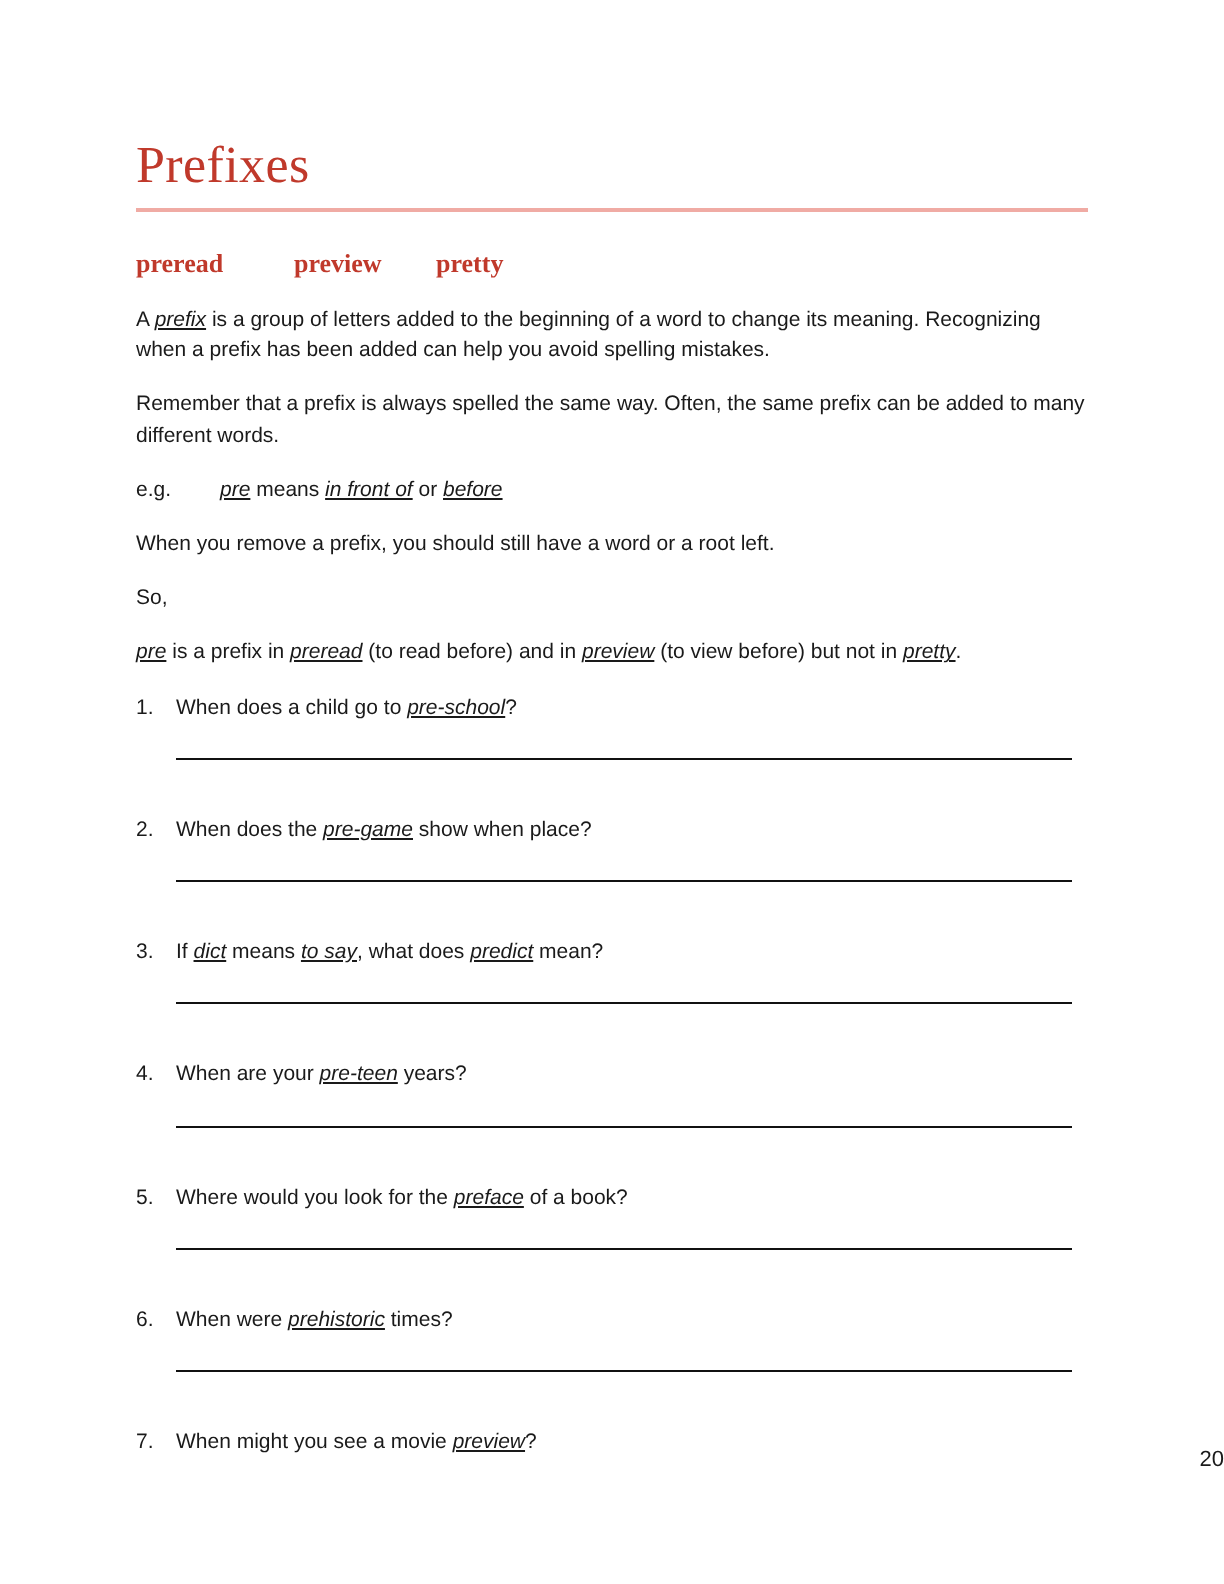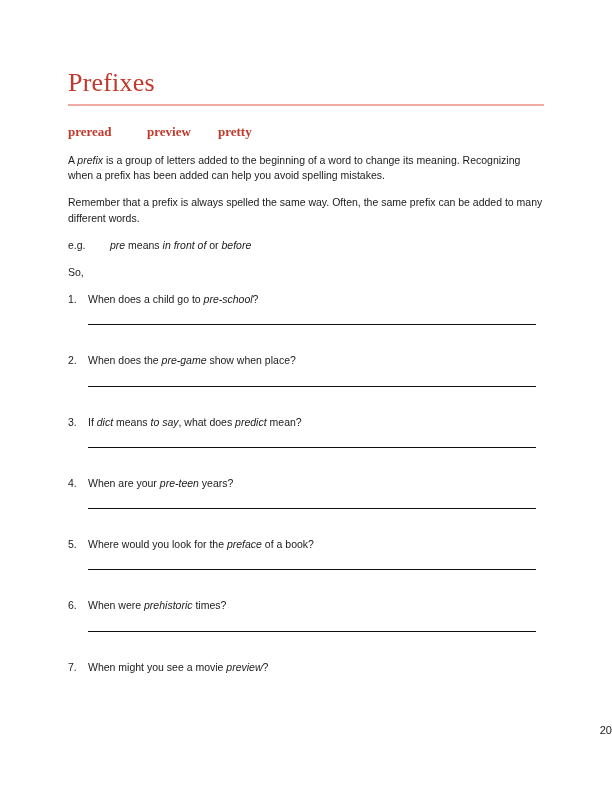--- a/index.html
+++ b/index.html
@@ -69,21 +69,21 @@
     margin: 0 0 12px 0;
     color: #1a1a1a;
   }
   .eg-row {
     font-size: 10.5px;
     line-height: 1.45;
     margin: 0 0 12px 0;
     display: flex;
   }
   .eg-label { width: 42px; flex: none; }
-  em { font-style: italic; }
+  em { font-style: italic; text-decoration: underline; }
 
   
   .section-heading {
     font-family: "Liberation Serif", serif;
     font-weight: bold;
     font-size: 13.5px;
     color: #c0392b;
     margin: 10px 0 12px 0;
   }
 
@@ -142,23 +142,25 @@
 
     <p class="body"><span>A </span><em>prefix</em><span> is a group of letters added to the beginning of a word to change its meaning. Recognizing when a prefix has been added can help you avoid spelling mistakes.</span></p>
 
     <p class="body">Remember that a prefix is always spelled the same way. Often, the same prefix can be added to many different words.</p>
 
     <div class="eg-row">
       <span class="eg-label">e.g.</span>
       <span><em>pre</em><span> means </span><em>in front of</em><span> or </span><em>before</em></span>
     </div>
 
+    <p class="body">When you remove a prefix, you should still have a word or a root left.</p>
 
     <p class="body">So,</p>
 
+    <p class="body"><em>pre</em><span> is a prefix in </span><em>preread</em><span> (to read before) and in </span><em>preview</em><span> (to view before) but not in </span><em>pretty</em><span>.</span></p>
 
 
 
     <div class="q-item">
       <div class="q-line">
         <span class="q-num">1.</span>
         <span class="q-text"><span>When does a child go to </span><em>pre-school</em><span>?</span></span>
       </div>
       <div class="answer-rule"></div>
     </div>

